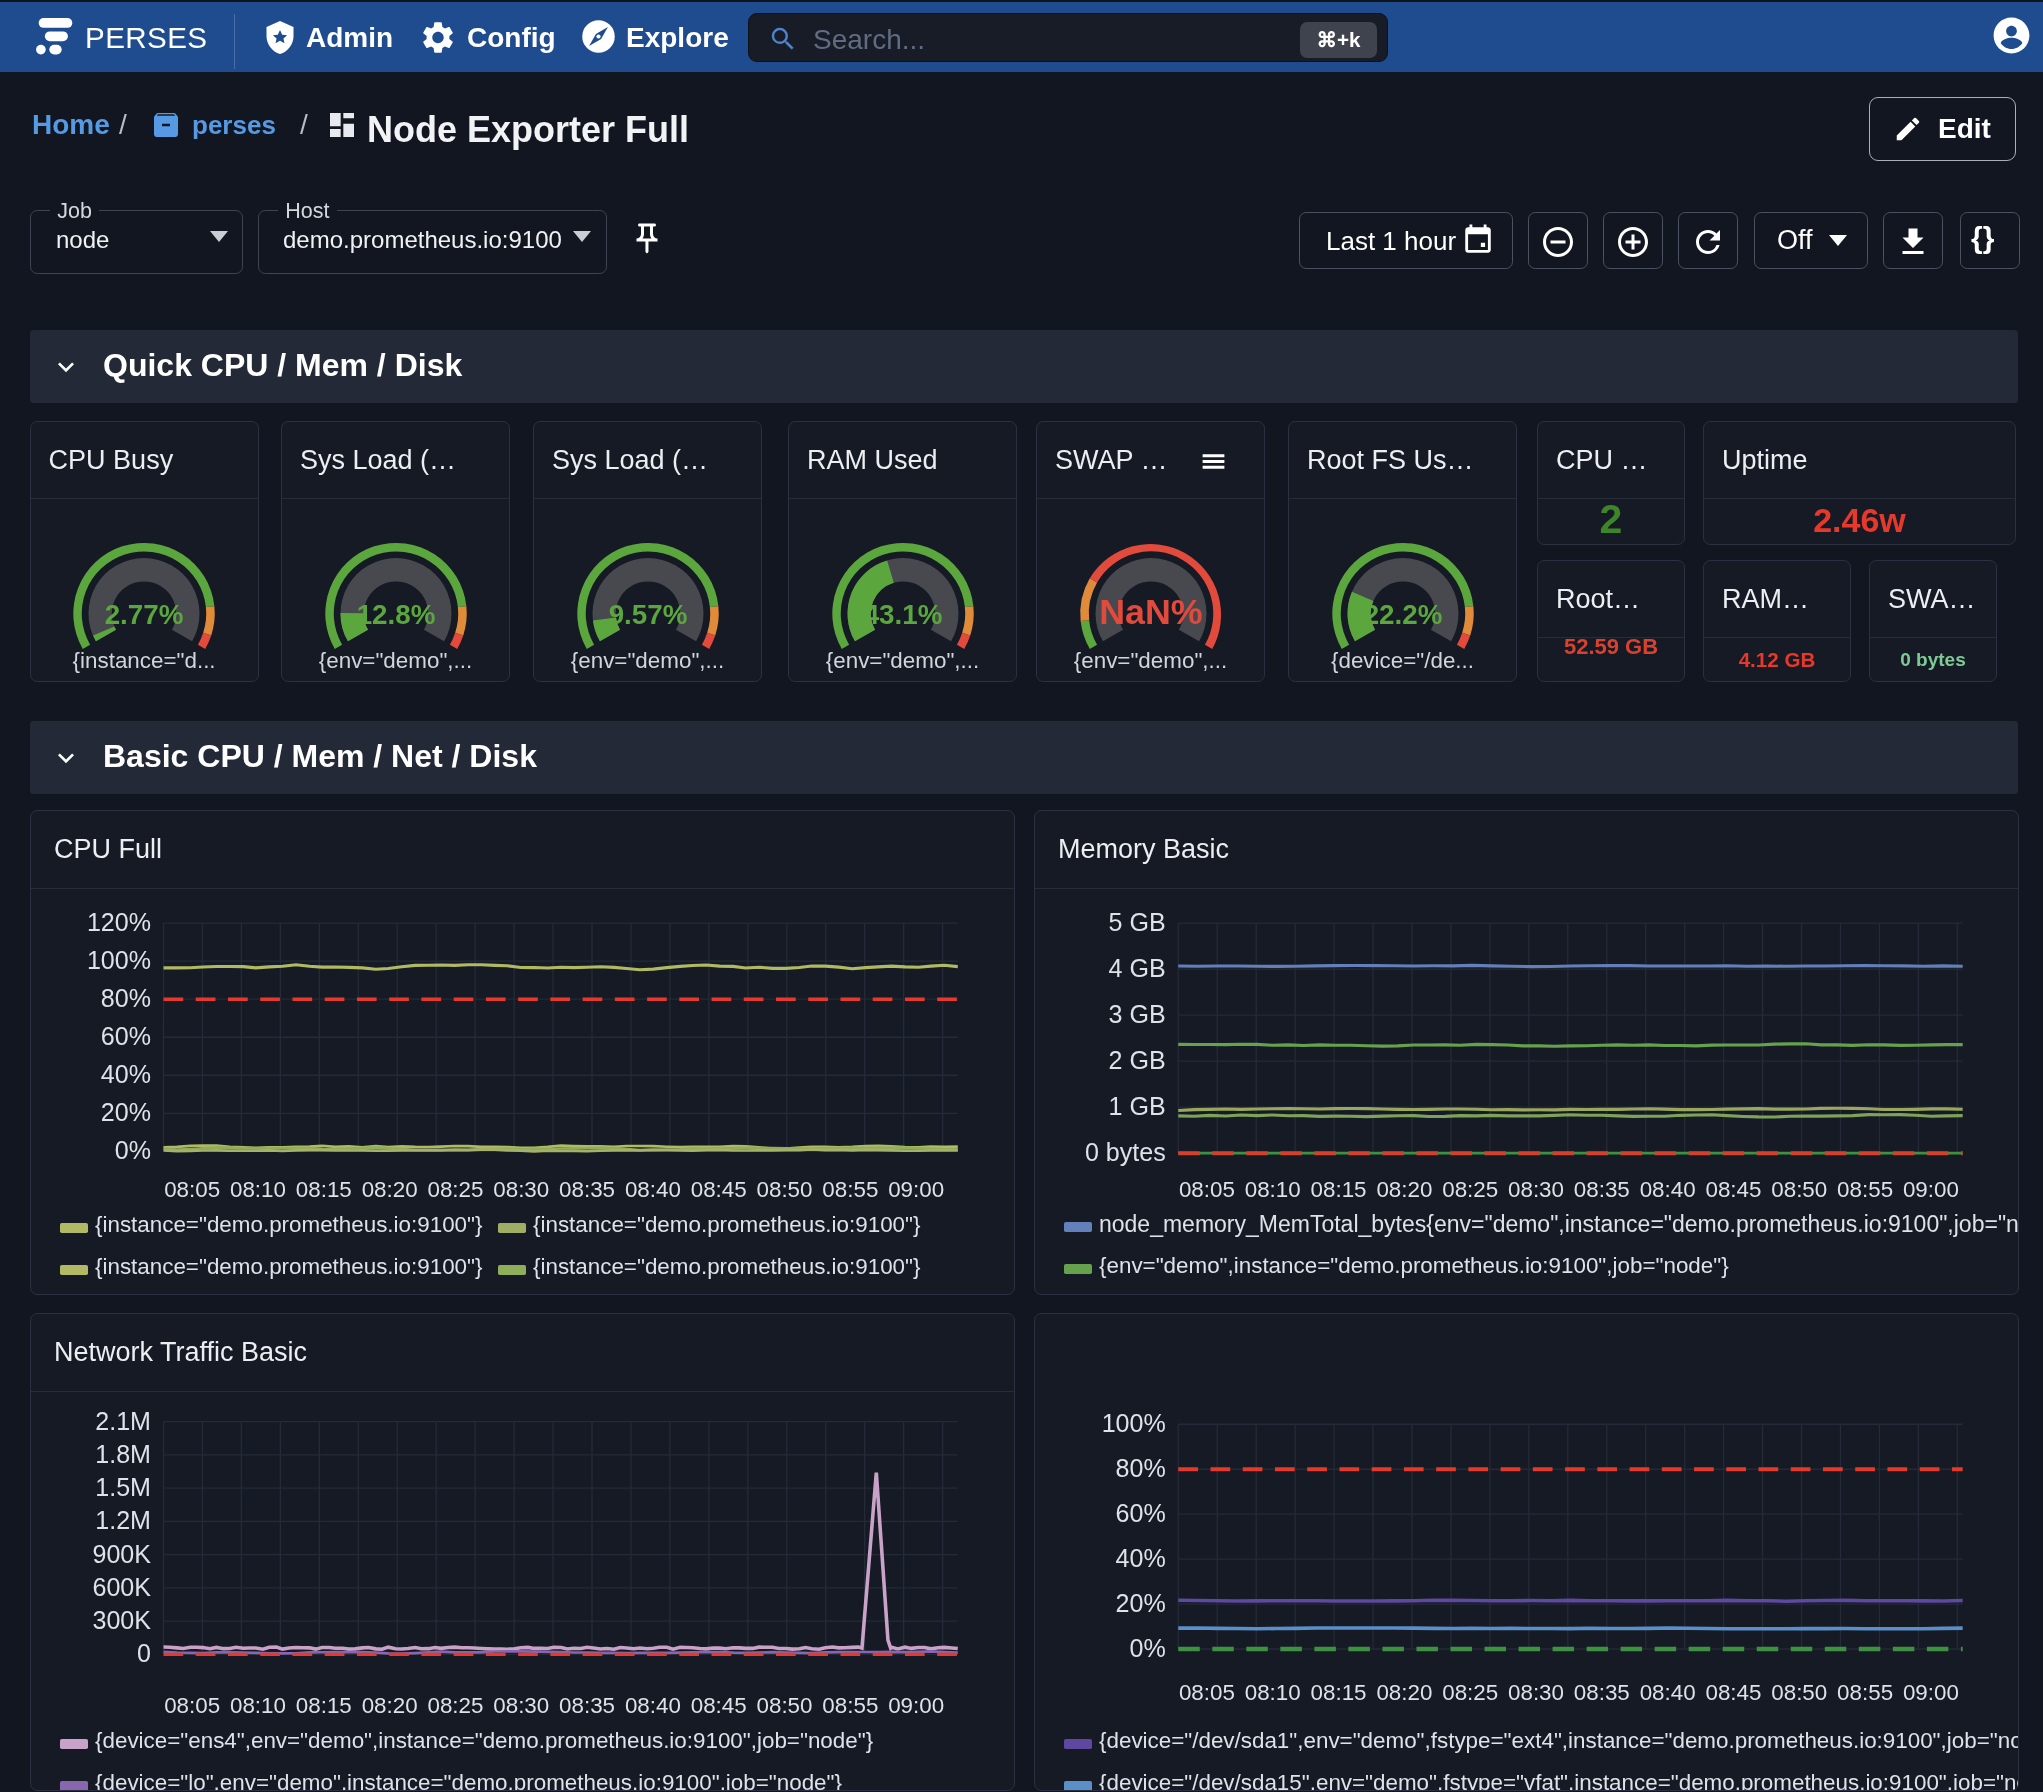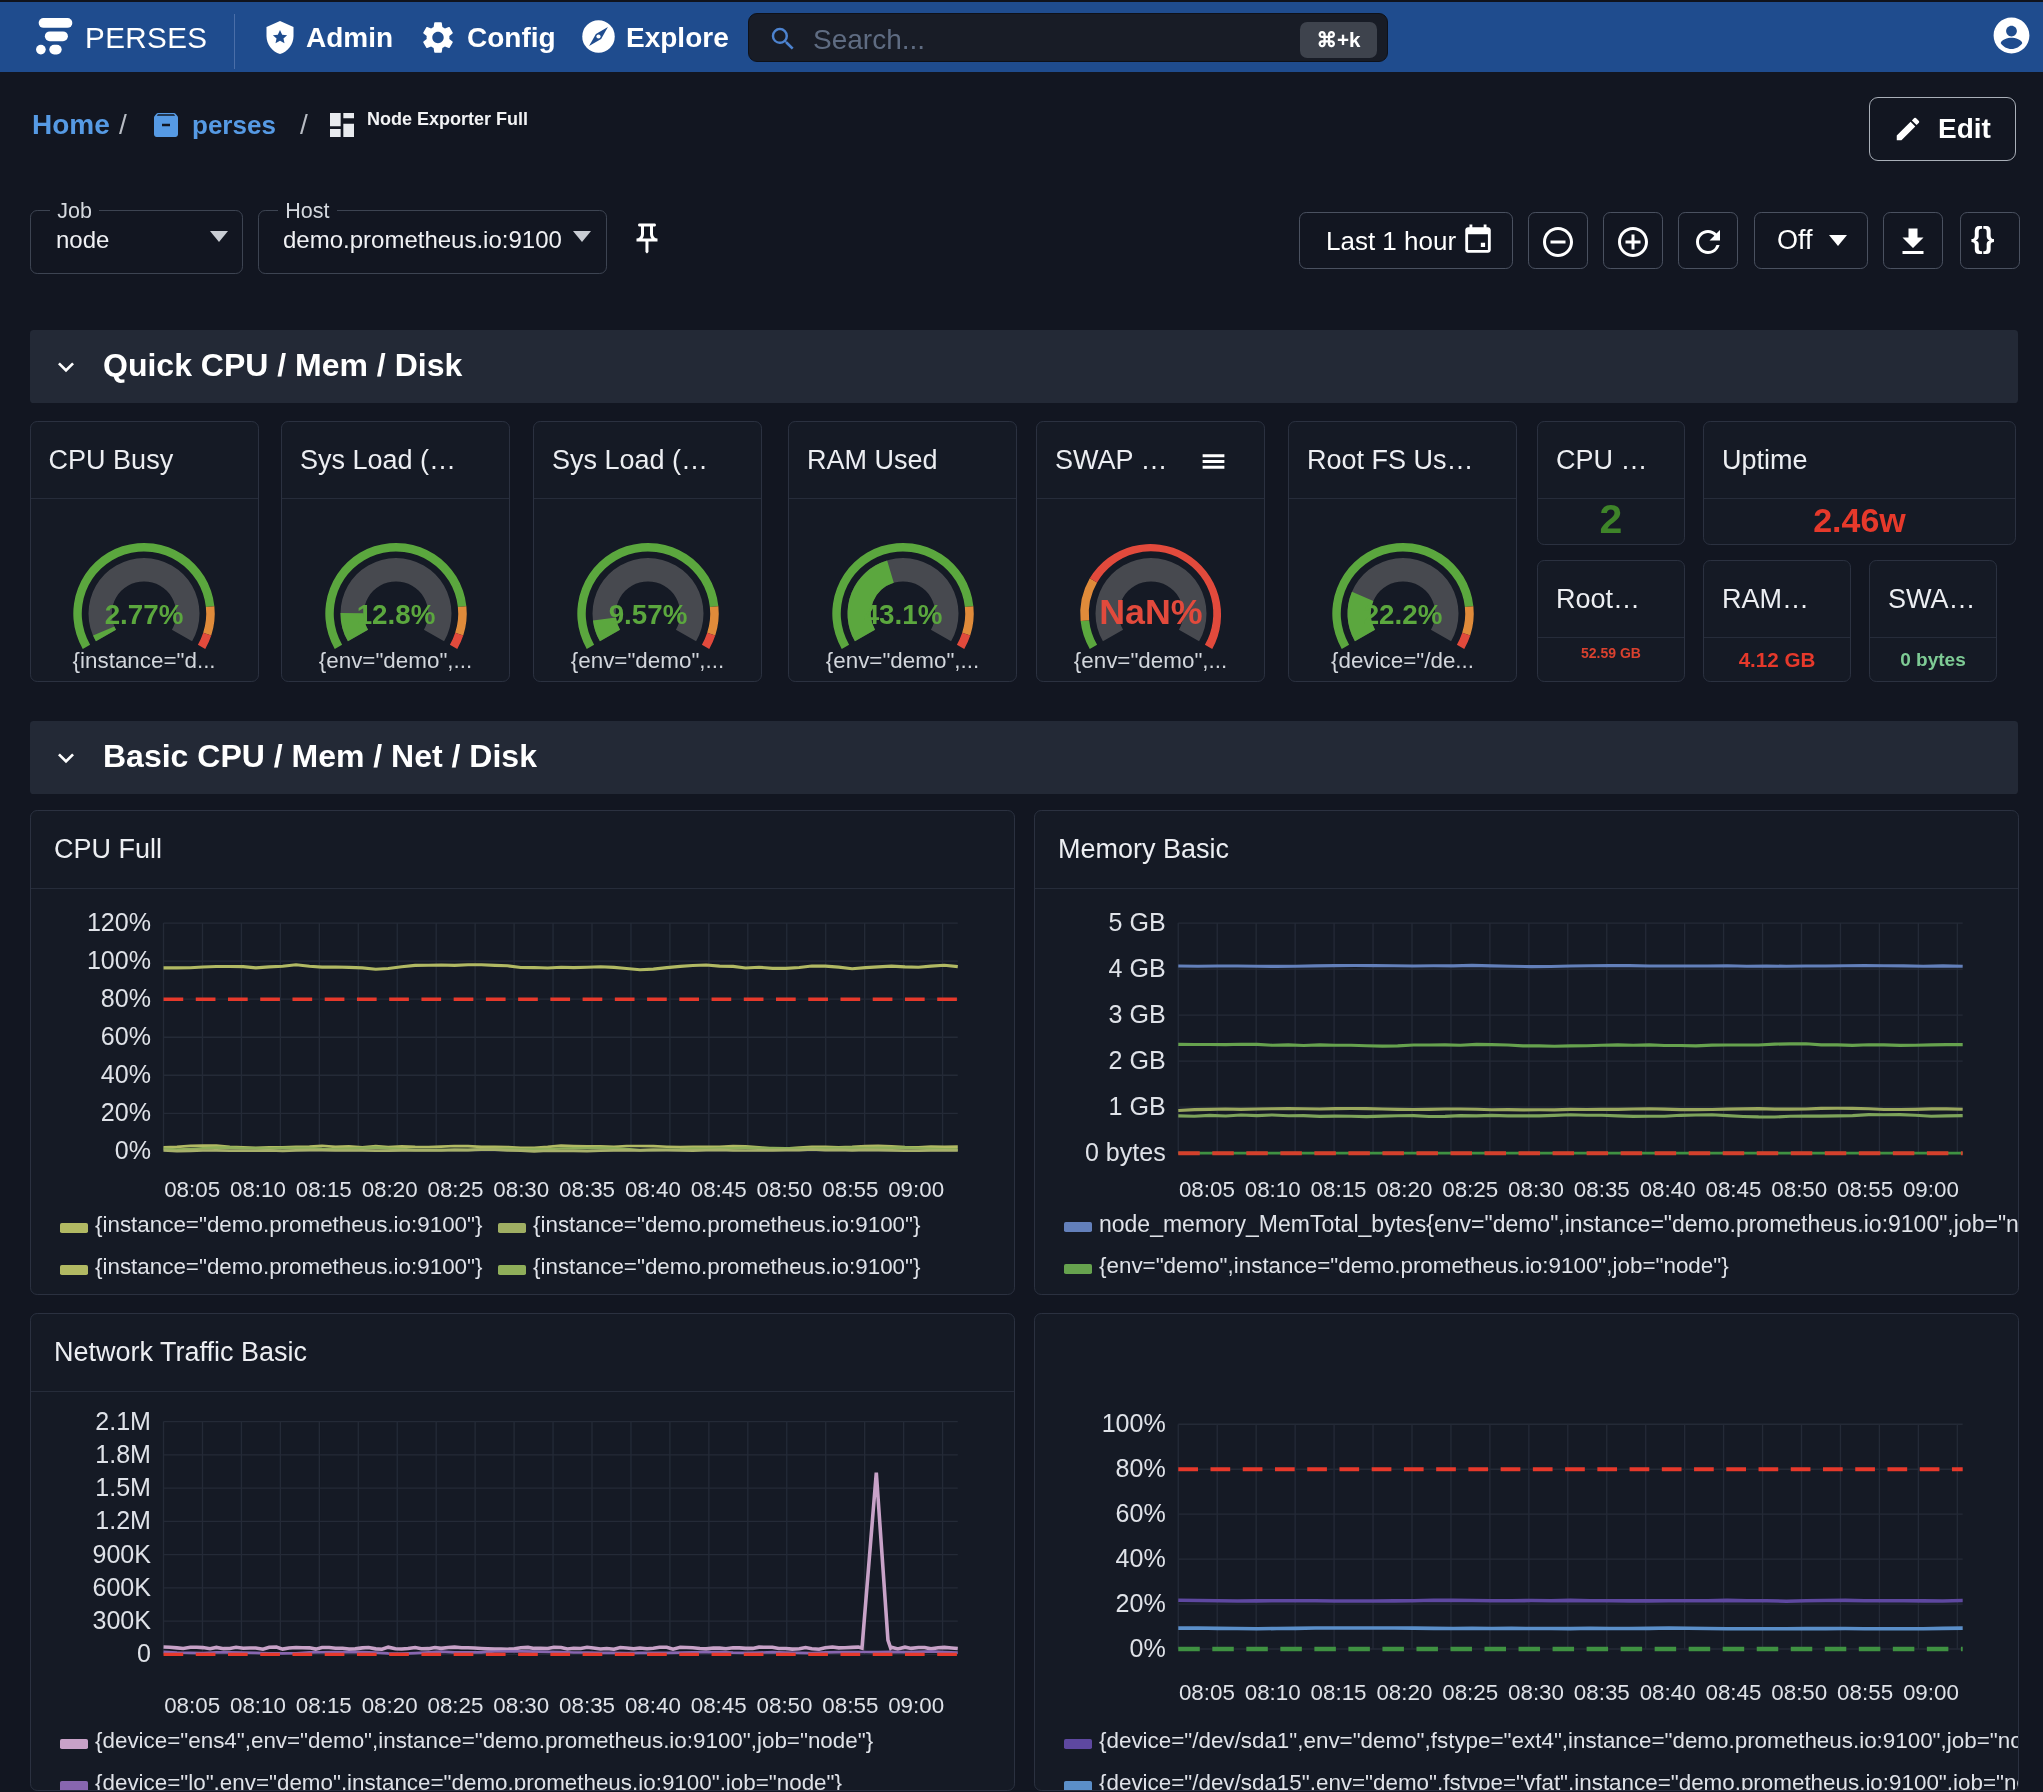--- a/index.html
+++ b/index.html
@@ -52,21 +52,21 @@
 <div class="abs" style="left:32px;top:109px;font-size:28px;font-weight:bold;color:#569ae4">Home</div>
 <div class="abs" style="left:119px;top:109px;font-size:28px;color:#b8bcc4">/</div>
 <svg class="abs" style="left:150px;top:109px" width="32" height="32" viewBox="0 0 24 24">
     <path fill="#569ae4" d="M20.54 5.23 19.15 3.55C18.88 3.21 18.47 3 18 3H6c-.47 0-.88.21-1.16.55L3.46 5.23C3.17 5.57 3 6.02 3 6.5V19c0 1.1.9 2 2 2h14c1.1 0 2-.9 2-2V6.5c0-.48-.17-.93-.46-1.27zM15 13H9v-2h6v2zM5.12 5l.81-1h12l.94 1H5.12z"></path>
   </svg>
 <div class="abs" style="left:192px;top:110px;font-size:26px;font-weight:bold;color:#569ae4">perses</div>
 <div class="abs" style="left:300px;top:109px;font-size:28px;color:#b8bcc4">/</div>
 <svg class="abs" style="left:326px;top:109px" width="32" height="32" viewBox="0 0 24 24">
     <path fill="#e8eaee" d="M3 3h8v10H3V3zm0 12h8v6H3v-6zm10 6h8V11h-8v10zm0-18v4h8V3h-8z"></path>
   </svg>
-<div class="abs" style="left:367px;top:109px;font-size:18px;font-weight:bold;color:#f2f3f5">Node Exporter Full</div>
+<div class="abs" style="left:367px;top:109px;font-size:36px;font-weight:bold;color:#f2f3f5">Node Exporter Full</div>
 <div class="abs" style="left:1869px;top:97px;width:147px;height:64px;border:1.8px solid #a9afb8;border-radius:9px">
 <svg class="abs" style="left:23px;top:16px" width="30" height="30" viewBox="0 0 24 24">
       <path fill="#fff" d="M3 17.25V21h3.75L17.81 9.94l-3.75-3.75L3 17.25zM20.71 7.04c.39-.39.39-1.02 0-1.41l-2.34-2.34a.9959.9959 0 0 0-1.41 0l-1.83 1.83 3.75 3.75 1.83-1.83z"></path>
     </svg>
 <div class="abs" style="left:68px;top:15px;font-size:28px;font-weight:bold;color:#fff">Edit</div>
   </div>
 <div class="abs" style="left:30px;top:210px;width:213px;height:64px;border:1.3px solid #3d4452;border-radius:7.2px"></div>
 <div class="abs" style="left:50px;top:199px;background:#121621;padding:0 7.2px;font-size:21.5px;color:#d4d8de">Job</div>
 <div class="abs" style="left:56px;top:226px;font-size:24px;color:#f0f1f4">node</div>
 <div class="abs" style="left:210px;top:231px;width:0;height:0;border-left:9.9px solid transparent;border-right:9.9px solid transparent;border-top:11.6px solid #c9cdd4"></div>
@@ -203,21 +203,21 @@
 <div class="panel" style="left:1703px;top:421px;width:313px;height:124px">
     <div class="ptitle" style="height:77px">
       <span>Uptime</span>
     </div>
     <div class="statval" style="top:79px;font-size:34px;color:#e6392b">2.46w</div>
   </div>
 <div class="panel" style="left:1537px;top:560px;width:148px;height:122px">
     <div class="ptitle" style="height:77px">
       <span>Root…</span>
     </div>
-    <div class="statval" style="top:84px;font-size:14px;color:#d9412f">52.59 GB</div>
+    <div class="statval" style="top:73px;font-size:22px;color:#d9412f">52.59 GB</div>
   </div>
 <div class="panel" style="left:1703px;top:560px;width:148px;height:122px">
     <div class="ptitle" style="height:77px">
       <span>RAM…</span>
     </div>
     <div class="statval" style="top:87px;font-size:20.6px;color:#e6392b">4.12 GB</div>
   </div>
 <div class="panel" style="left:1869px;top:560px;width:128px;height:122px">
     <div class="ptitle" style="height:77px">
       <span>SWA…</span>

